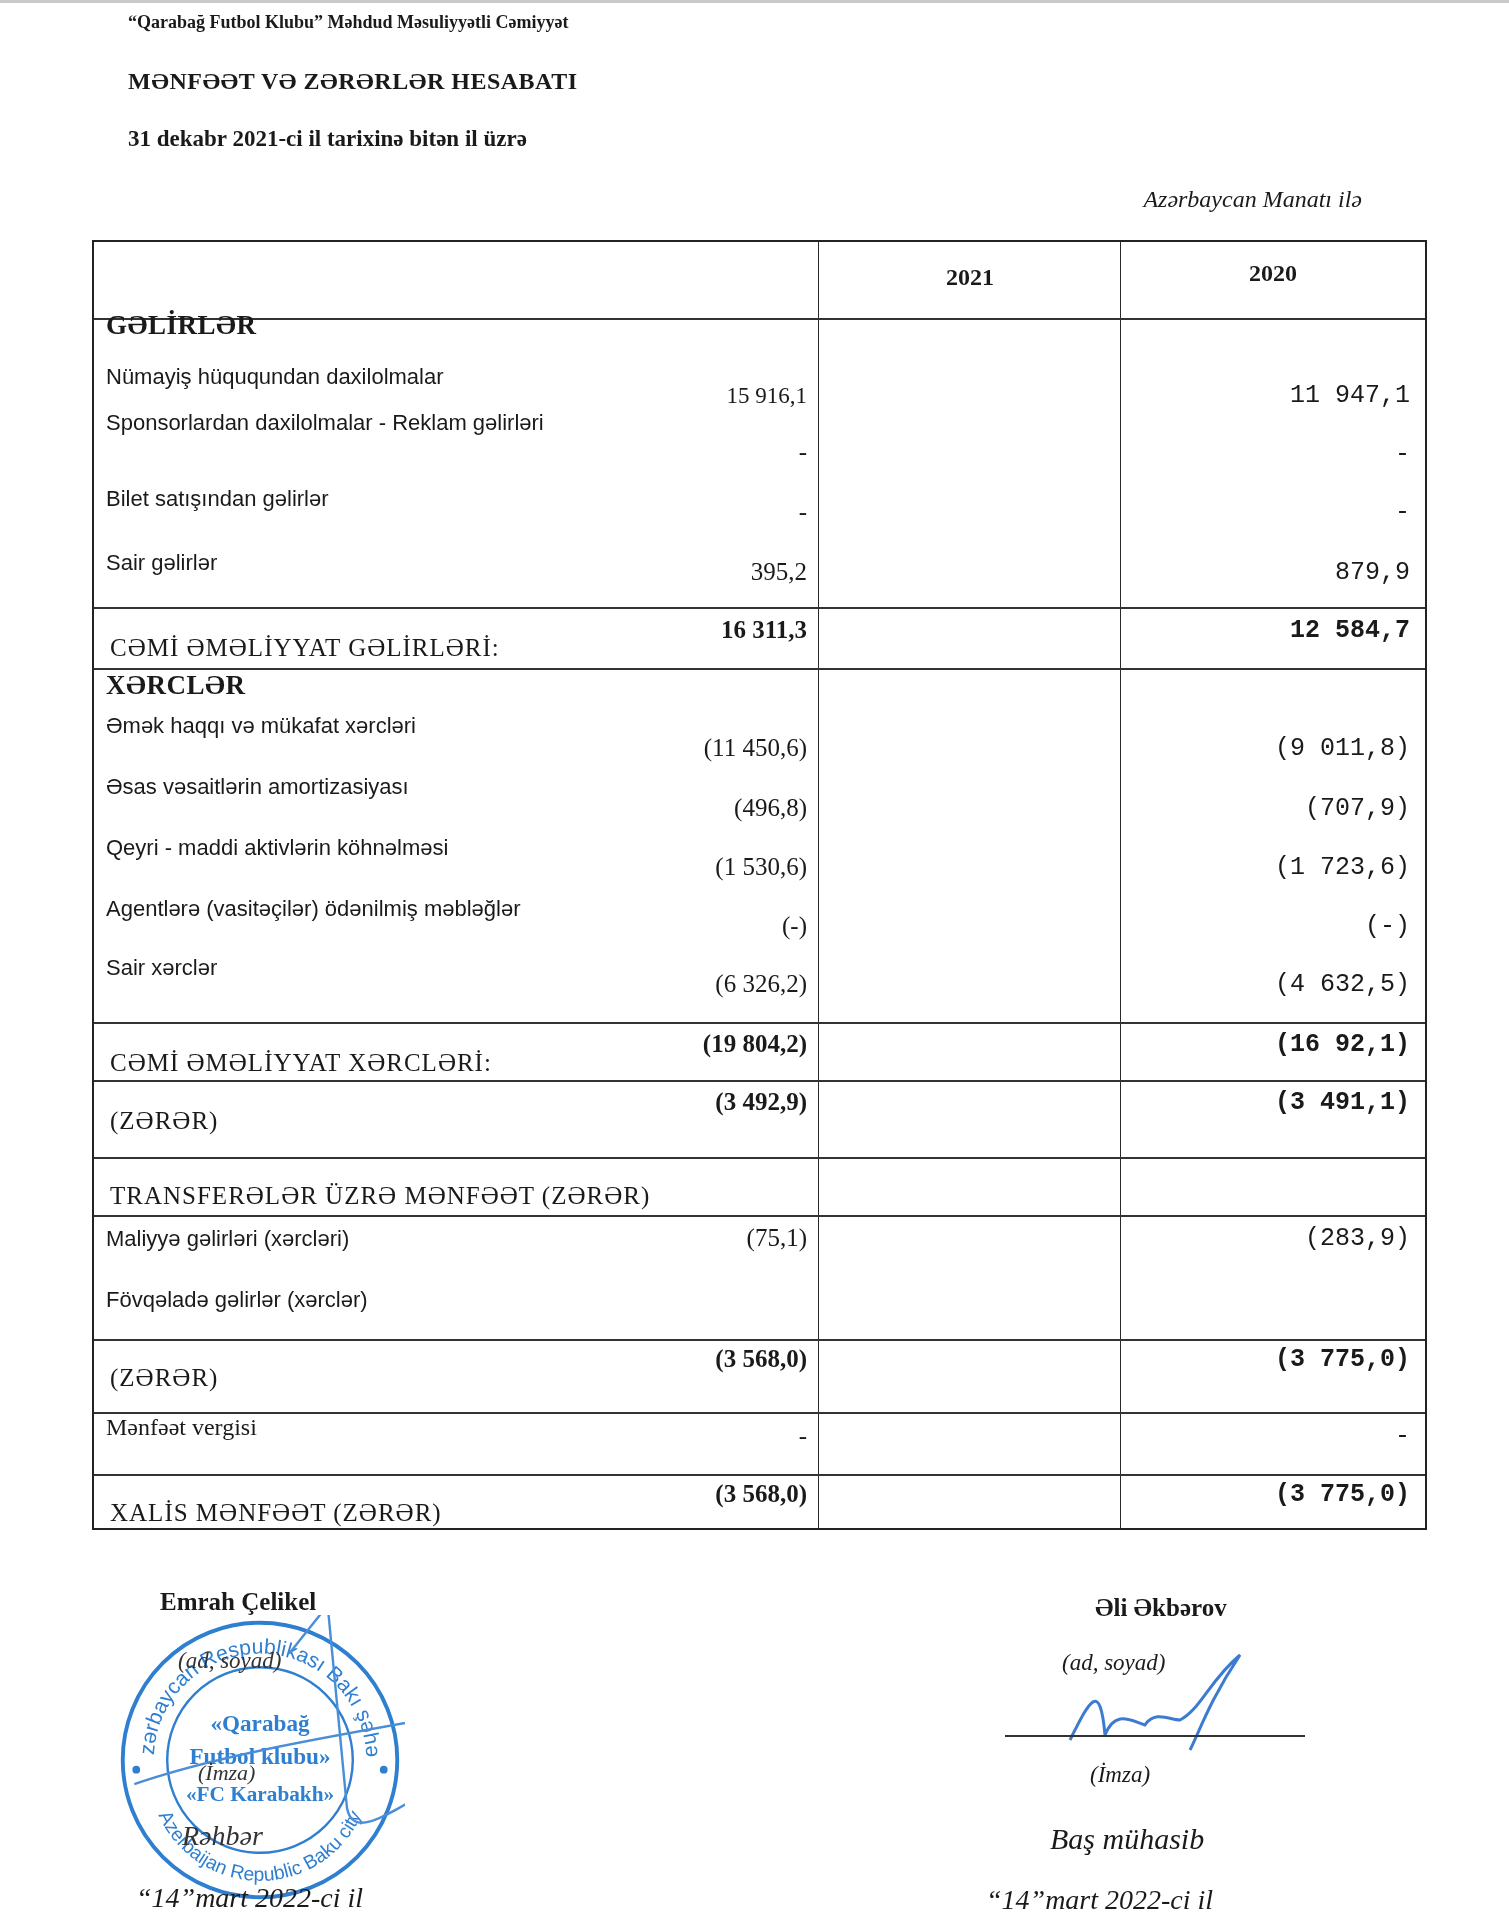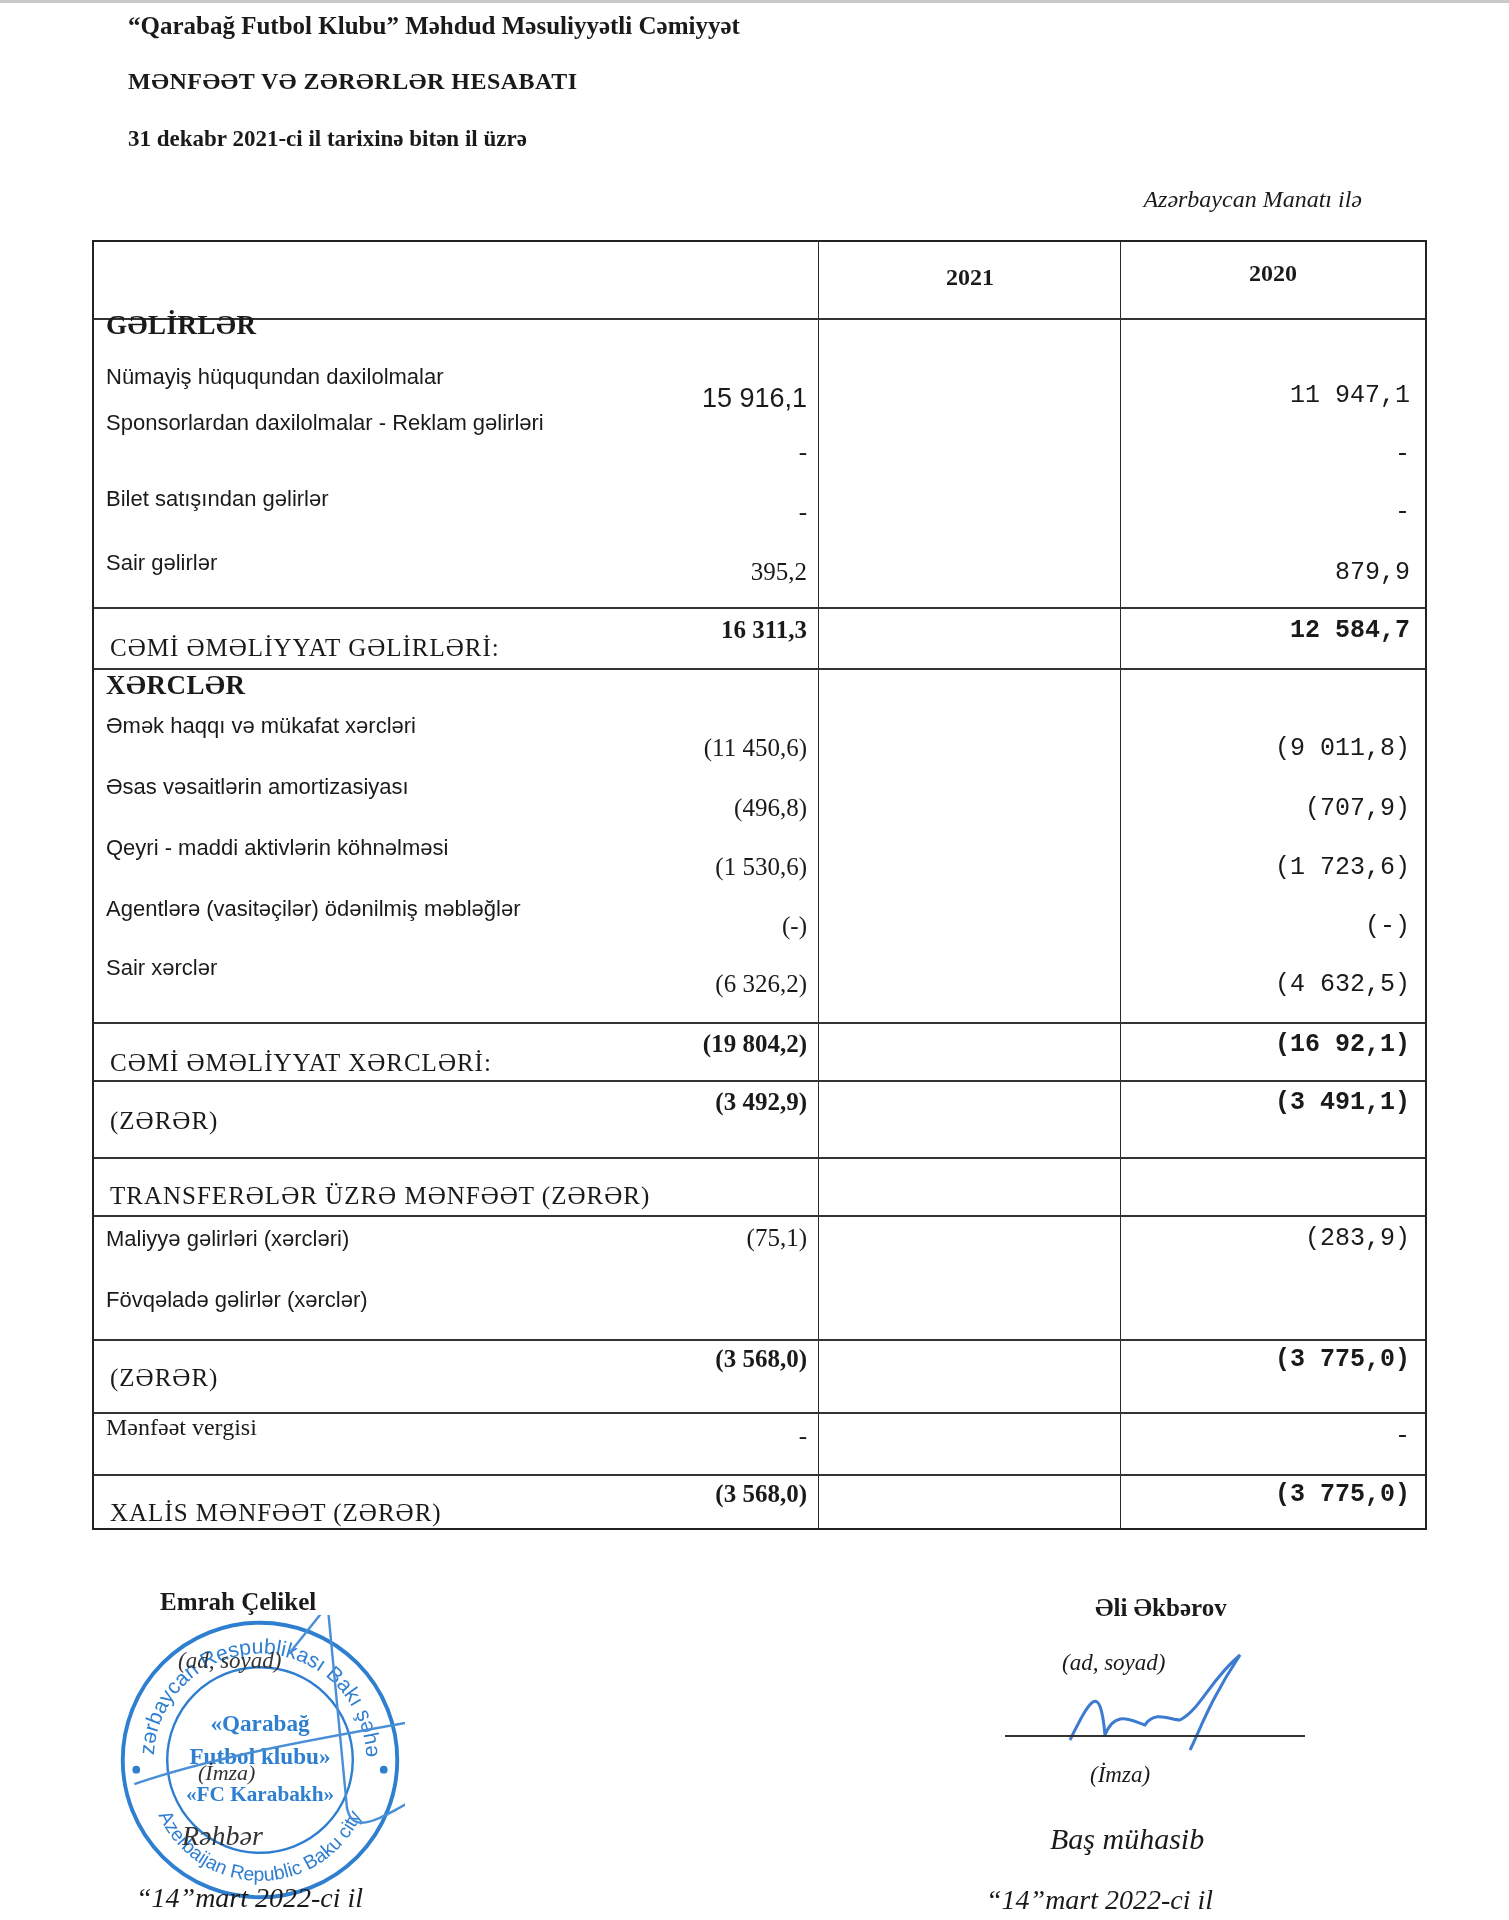--- a/index.html
+++ b/index.html
@@ -2,39 +2,39 @@
 <html><head>
 <meta charset="utf-8">
 <style>
   html, body { margin: 0; padding: 0; }
   body {
     width: 1509px; height: 1920px; position: relative; overflow: hidden;
     background: #ffffff; color: #1a1a1a;
     font-family: "Liberation Serif", serif;
   }
   .topline { position: absolute; left: 0; top: 0; width: 1509px; height: 3px; background: #c9c9c9; }
-  .hdr { position: absolute; left: 128px; font-weight: bold; font-size: 25px; white-space: nowrap; }
+  .hdr { position: absolute; left: 128px; font-weight: bold; font-size: 18px; white-space: nowrap; }
   #company { top: 12px; }
   #report-title { top: 68px; font-size: 24px; letter-spacing: 0.5px; }
   #period { top: 126px; font-size: 23px; }
   #currency { position: absolute; right: 147px; top: 186px; font-style: italic; font-size: 24px; }
 
   
   .tbl { position: absolute; left: 92px; top: 240px; width: 1335px; height: 1290px; border: 2px solid #222; box-sizing: border-box; }
   .vline { position: absolute; top: 0; bottom: 0; width: 0; border-left: 1.5px solid #2a2a2a; }
   .hline { position: absolute; left: 0; right: 0; height: 0; border-top: 2px solid #333; }
   .yr { position: absolute; top: 20px; font-weight: bold; font-size: 24px; text-align: center; }
 
   .lbl { position: absolute; left: 12px; font-family: "Liberation Sans", sans-serif; font-size: 22px; white-space: nowrap; }
   .sec { position: absolute; left: 12px; font-weight: bold; font-size: 27px; letter-spacing: 0.5px; }
   .bold-lbl { position: absolute; left: 16px; font-weight: normal; font-size: 25px; letter-spacing: 1px; line-height: 34px; margin-top: 20px; }
   .v { position: absolute; text-align: right; font-size: 25px; white-space: nowrap; }
   .c1 { right: 618px; }  
   .c2 { right: 15px; font-family: Liberation Mono, monospace; }   
-  .vs { font-family: Liberation Sans, sans-serif; font-size: 27px; }
+  .vs { font-family: Liberation Serif, serif; font-size: 23px; }
   .vb { font-weight: bold; }
 
   
   .sig { position: absolute; text-align: center; white-space: nowrap; }
   .stamp { position: absolute; left: 115px; top: 1615px; width: 290px; height: 290px; }
   .scrawl { position: absolute; }
 </style>
 </head>
 <body>
 

